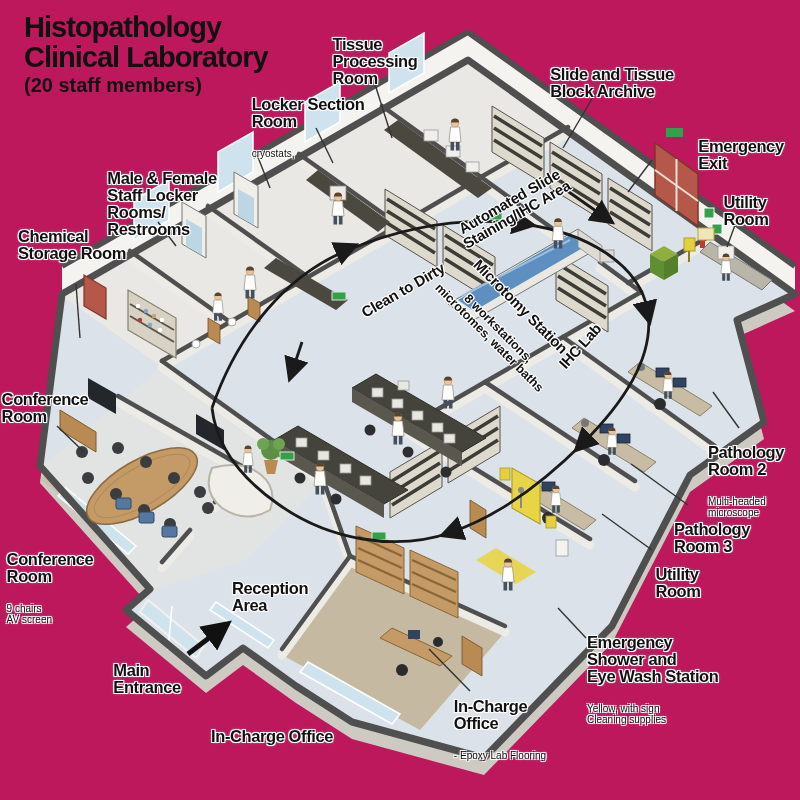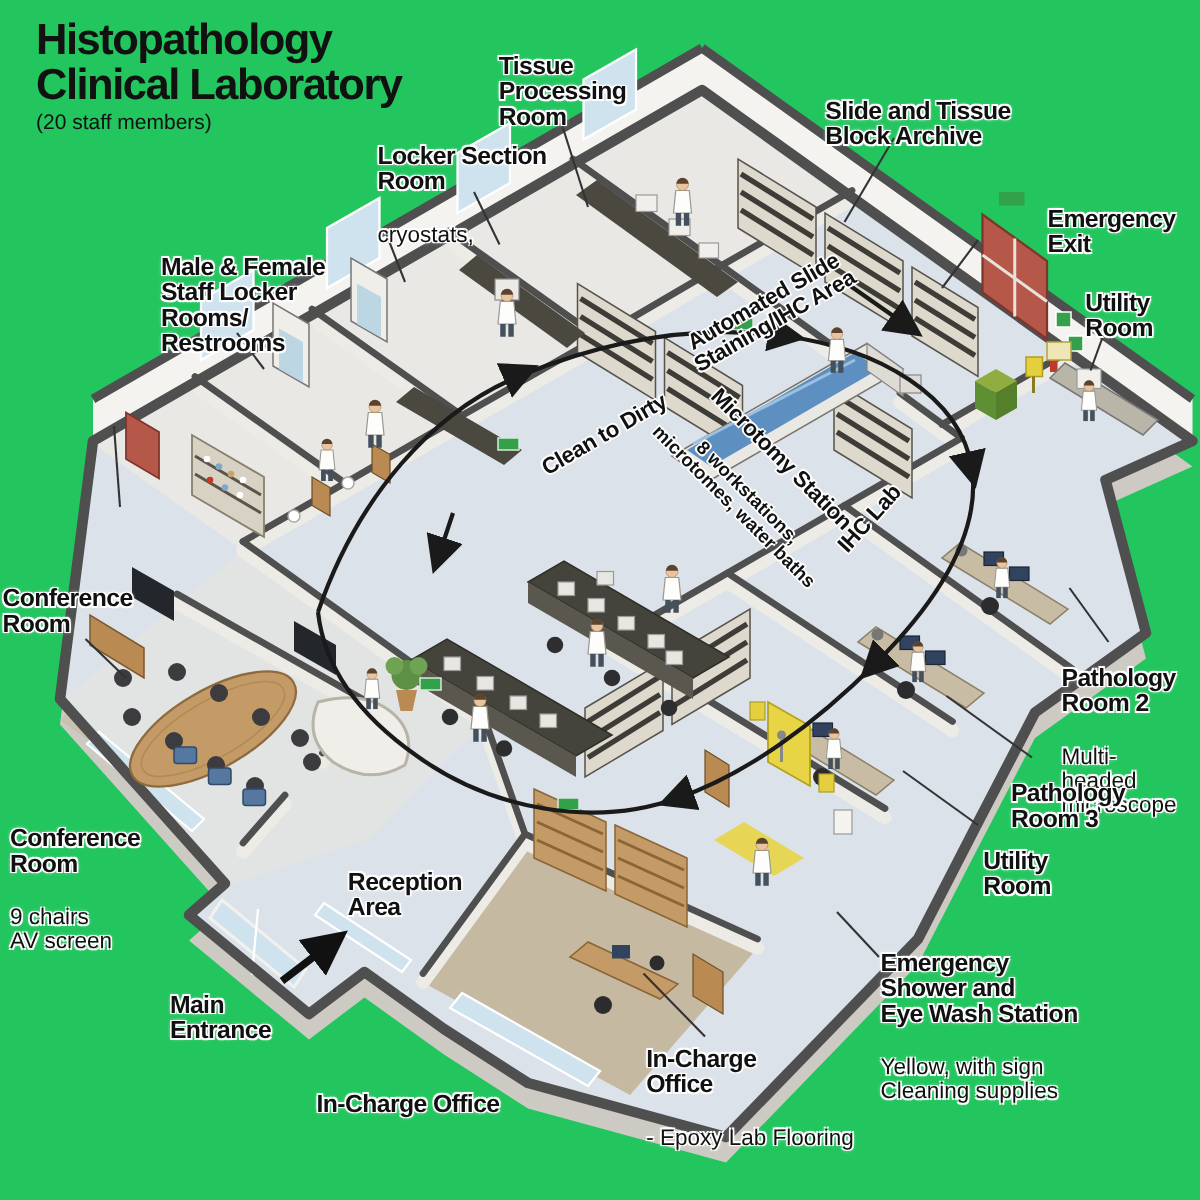--- a/index.html
+++ b/index.html
@@ -1,25 +1,25 @@
 <!DOCTYPE html>
 <html><head>
 <meta charset="utf-8">
 <style>
   html,body{margin:0;padding:0;background:#ffffff;}
-  #scene{position:relative;width:800px;height:800px;background:#22c55e;overflow:hidden;
+  #scene{position:relative;width:800px;height:800px;background:#be185d;overflow:hidden;
          font-family:"Liberation Sans","DejaVu Sans",sans-serif;color:#111;}
   #scene svg{position:absolute;left:0;top:0;}
   .title{position:absolute;left:24px;top:12px;z-index:5;}
   .title .t1{font-size:29px;font-weight:bold;line-height:1.04;letter-spacing:-1px;white-space:pre-line;}
-  .title .t2{font-size:14px;line-height:1.1;margin-top:2px;}
+  .title .t2{font-size:20px;line-height:1.1;margin-top:2px;font-weight:bold;}
   .lbl{position:absolute;transform:translateX(-50%);text-align:left;z-index:6;white-space:pre-line;
        text-shadow:-1px -1px 0 #fff,1px -1px 0 #fff,-1px 1px 0 #fff,1px 1px 0 #fff,0 0 3px #fff;}
   .lbl .lname{font-weight:bold;font-size:16.5px;line-height:1.03;letter-spacing:-0.4px;}
-  .lbl .lsub{font-size:15px;line-height:1.08;margin-top:1px;}
+  .lbl .lsub{font-size:10px;line-height:1.08;margin-top:1px;}
   .flow{position:absolute;text-align:center;z-index:6;white-space:pre-line;
         text-shadow:-1px -1px 0 #fff,1px -1px 0 #fff,-1px 1px 0 #fff,1px 1px 0 #fff,0 0 2px #fff;}
   .flow .lname{font-weight:bold;font-size:15px;line-height:1.02;letter-spacing:-0.3px;}
   .flow .lsub{font-weight:bold;font-size:12.5px;line-height:1.05;}
 </style>
 </head>
 <body>
 
 <div id="scene">
 
@@ -392,20 +392,22 @@
 Room</div>
     <div class="lsub">cryostats,</div>
   </div>
   <div class="lbl" style="left:162px;top:152px;">
     <div class="lname">Male &amp; Female
 Staff Locker
 Rooms/
 Restrooms</div>
   </div>
   <div class="lbl" style="left:72px;top:210px;">
+    <div class="lname">Chemical
+Storage Room</div>
   </div>
   <div class="lbl" style="left:696px;top:120px;margin-left:45px;">
     <div class="lname">Emergency
 Exit</div>
   </div>
   <div class="lbl" style="left:746px;top:176px;">
     <div class="lname">Utility
 Room</div>
   </div>
   <div class="lbl" style="left:746px;top:426px;">

